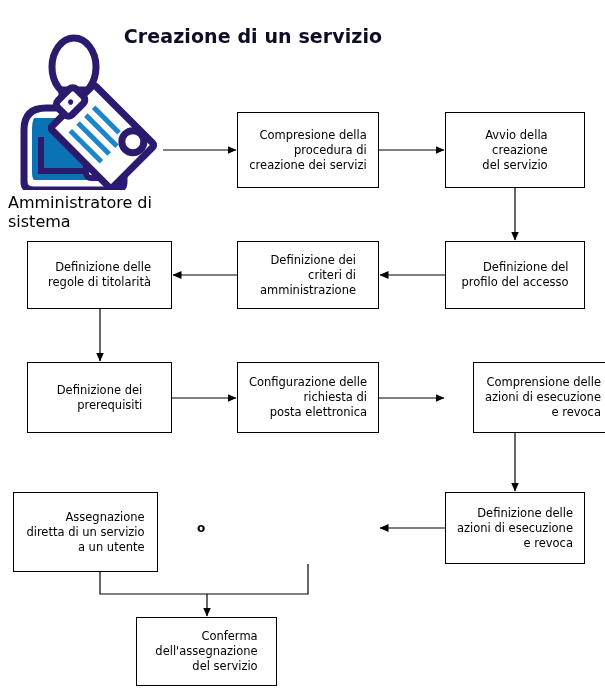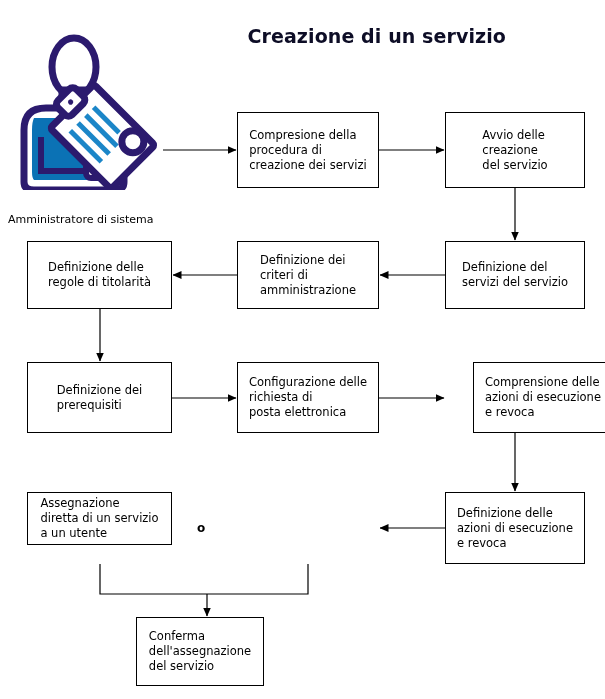--- a/index.html
+++ b/index.html
@@ -26,53 +26,52 @@
     height: 699px;
   }
   .node {
     position: absolute;
     box-sizing: border-box;
     border: 1px solid #000000;
     background: #ffffff;
     display: flex;
     align-items: center;
     justify-content: center;
-    text-align: left;
+    text-align: right;
     font-family: "DejaVu Sans", sans-serif;
     font-size: 11.5px;
     line-height: 15px;
     color: #000000;
     padding: 6px 3px;
     white-space: pre-line;
     z-index: 3;
   }
   #page-title {
     position: absolute;
     left: 0;
     top: 25px;
     width: 506px;
-    text-align: right;
+    text-align: center;
     font-family: "DejaVu Sans", sans-serif;
     font-size: 19px;
     font-weight: bold;
     color: #0d0d26;
     letter-spacing: 0.1px;
     z-index: 4;
   }
   #actor-caption {
     position: absolute;
     left: 8px;
     top: 193px;
     width: 200px;
     text-align: left;
     font-family: "DejaVu Sans", sans-serif;
-    font-size: 11px;
+    font-size: 16px;
     color: #000000;
     z-index: 4;
-    margin-top: 20px;
   }
   #actor-icon {
     position: absolute;
     left: 14px;
     top: 30px;
     width: 160px;
     height: 160px;
     z-index: 4;
   }
   #or-label {
@@ -161,26 +160,26 @@
       <path d="M100 564 L100 594 L207 594"></path>
 
       <path d="M308 564 L308 594 L207 594"></path>
     </g>
   </svg>
 
   <div class="node" style="left:237px; top:112px; width:142px; height:76px;">Compresione della
 procedura di
 creazione dei servizi</div>
 
-  <div class="node" style="left:445px; top:112px; width:140px; height:76px;">Avvio delle
+  <div class="node" style="left:445px; top:112px; width:140px; height:76px;">Avvio della
 creazione
 del servizio</div>
 
   <div class="node" style="left:445px; top:241px; width:140px; height:68px;">Definizione del
-servizi del servizio</div>
+profilo del accesso</div>
 
   <div class="node" style="left:237px; top:241px; width:142px; height:68px;">Definizione dei
 criteri di
 amministrazione</div>
 
   <div class="node" style="left:27px; top:241px; width:145px; height:68px;">Definizione delle
 regole di titolarità</div>
 
   <div class="node" style="left:27px; top:362px; width:145px; height:71px;">Definizione dei
 prerequisiti</div>
@@ -191,23 +190,23 @@
 
   <div class="node" style="left:445px; top:362px; width:140px; height:71px;margin-left:28px;">Comprensione delle
 azioni di esecuzione
 e revoca</div>
 
   <div class="node" style="left:445px; top:492px; width:140px; height:72px;">Definizione delle
 azioni di esecuzione
 e revoca</div>
 
 
-  <div class="node" style="left:27px; top:492px; width:145px; height:53px;">Assegnazione
+  <div class="node" style="left:13px; top:492px; width:145px; height:80px;">Assegnazione
 diretta di un servizio
 a un utente</div>
 
-  <div class="node" style="left:136px; top:617px; width:128px; height:69px;">Conferma
+  <div class="node" style="left:136px; top:617px; width:141px; height:69px;">Conferma
 dell'assegnazione
 del servizio</div>
 
   <div id="or-label">o</div>
 
 </div>
 
 </body></html>

